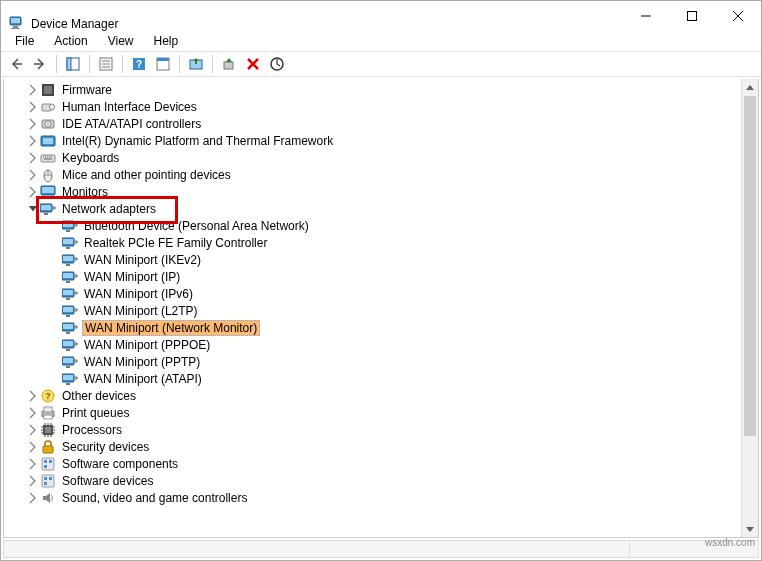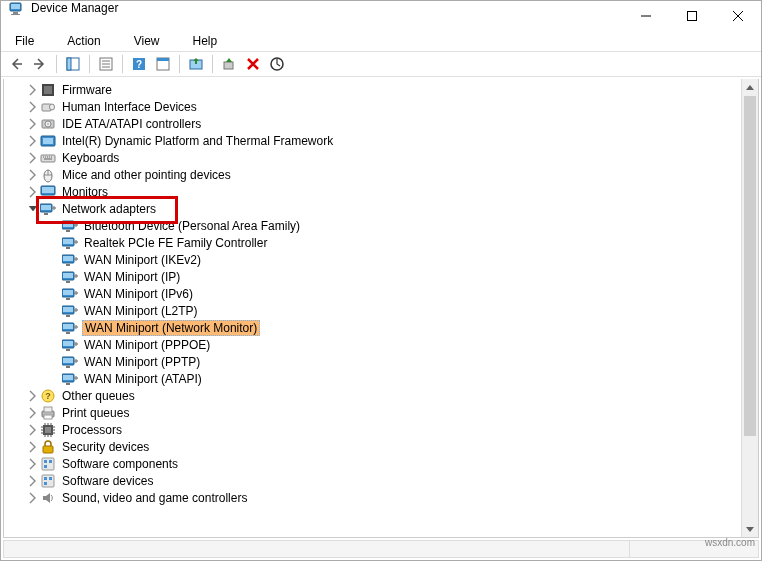--- a/index.html
+++ b/index.html
@@ -12,21 +12,21 @@
     width: 762px;
     height: 561px;
     overflow: hidden;
     border: 1px solid #aaa;
     position: relative;
   }
   
   .titlebar {
     height: 30px;
     display: flex;
-    align-items: flex-start;
+    align-items: flex-end;
     padding-left: 8px;
     background: #fff;
   }
   .titlebar .title-icon {
     width: 16px; height: 16px;
     margin-right: 6px;
     display: flex; align-items: center; justify-content: center;
   }
   .titlebar .title-text { font-size: 12px; }
   .window-controls {
@@ -39,21 +39,21 @@
     display: flex; align-items: center; justify-content: center;
     font-family: "Segoe UI Symbol", sans-serif;
     font-size: 10px;
   }
   
   .menubar {
     height: 20px;
     display: flex;
     align-items: center;
     padding-left: 6px;
-    gap: 17px;
+    gap: 4px;
   }
   .menubar .menu-item { padding: 2px 8px; }
   
   .toolbar {
     height: 26px;
     border-top: 1px solid #e0e0e0;
     border-bottom: 1px solid #e0e0e0;
     display: flex;
     align-items: center;
     padding-left: 4px;
@@ -454,21 +454,21 @@
       <span class="label">Network adapters</span>
     </div>
 
     <div class="node indent2">
       <span class="chev blank"></span>
       <span class="icon16">
           <svg width="16" height="16">
             <use href="#svg-net"></use>
           </svg>
         </span>
-      <span class="label">Bluetooth Device (Personal Area Family)</span>
+      <span class="label">Bluetooth Device (Personal Area Network)</span>
     </div>
     <div class="node indent2">
       <span class="chev blank"></span>
       <span class="icon16">
           <svg width="16" height="16">
             <use href="#svg-net"></use>
           </svg>
         </span>
       <span class="label">Realtek PCIe FE Family Controller</span>
     </div>
@@ -549,21 +549,21 @@
       <span class="chev">
           <svg width="14" height="14">
             <use href="#chev-right"></use>
           </svg>
         </span>
       <span class="icon16">
           <svg width="16" height="16">
             <use href="#svg-other"></use>
           </svg>
         </span>
-      <span class="label">Other queues</span>
+      <span class="label">Other devices</span>
     </div>
 
     <div class="node indent1">
       <span class="chev">
           <svg width="14" height="14">
             <use href="#chev-right"></use>
           </svg>
         </span>
       <span class="icon16">
           <svg width="16" height="16">

